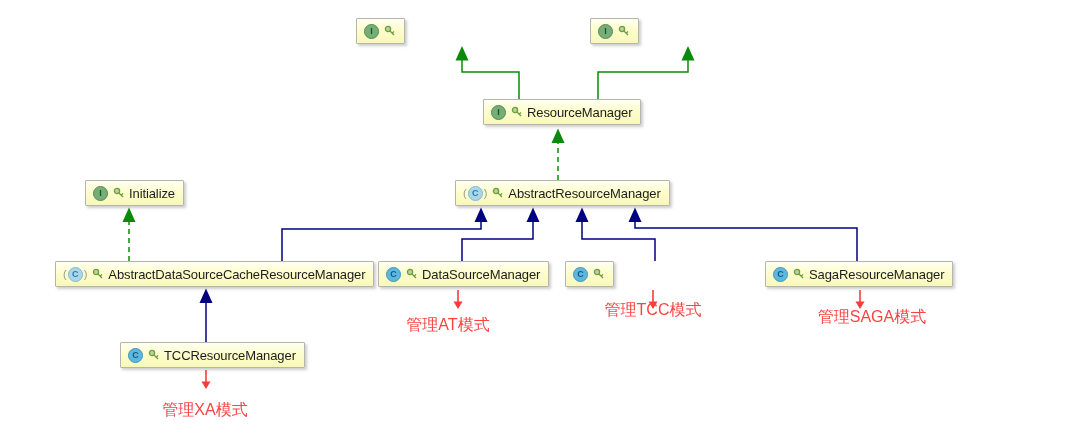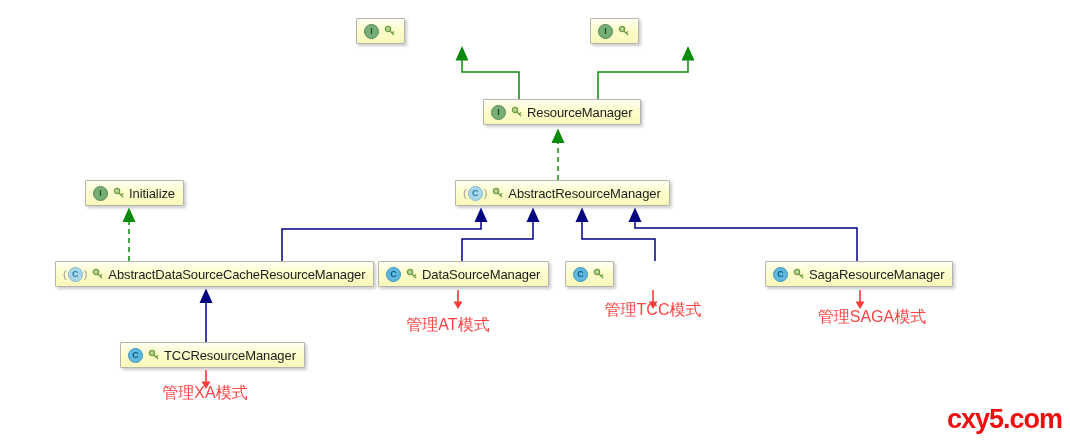--- a/index.html
+++ b/index.html
@@ -215,17 +215,16 @@
           <circle cx="4" cy="4" r="2.6" fill="#b9d49a" stroke="#6f9c3f" stroke-width="1.3"></circle>
           <path d="M6 6 L10 10 M8.2 8.2 L10 6.4" stroke="#6f9c3f" stroke-width="1.3" fill="none"></path>
         </svg>
       </span>
     <span class="lbl">TCCResourceManager</span>
   </div>
 
   <div class="annot" style="left:434px;top:315px;margin-left:14px;">管理AT模式</div>
   <div class="annot" style="left:653px;top:300px;">管理TCC模式</div>
   <div class="annot" style="left:872px;top:307px;">管理SAGA模式</div>
-  <div class="annot" style="left:205px;top:383px;">管理XA模式</div>
-
-  <div class="watermark">cxy5.com</div>
+  <div class="annot" style="left:205px;top:400px;">管理XA模式</div>
+
 
 </div>
 
 </body></html>

